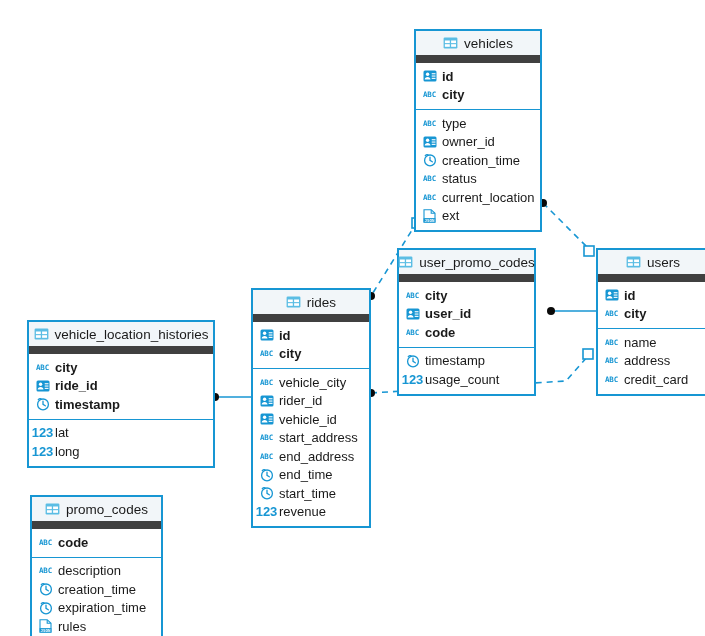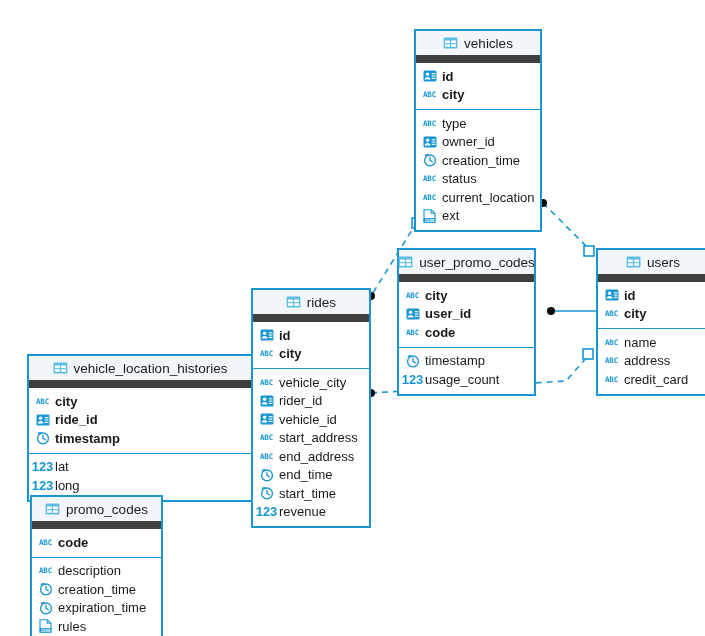--- a/index.html
+++ b/index.html
@@ -417,21 +417,21 @@
             <span class="col-name">start_time</span>
           </div>
           <div class="col-row">
             <span class="ico">
               <span class="num-txt">123</span>
             </span>
             <span class="col-name">revenue</span>
           </div>
         </div>
       </div>
-      <div class="table-node" style="left: 27px; top: 354px; width: 226px;">
+      <div class="table-node" style="left: 27px; top: 320px; width: 188px;">
         <div class="tbl-header">
           <span class="ico">
             <svg width="15" height="12" viewBox="0 0 15 12">
               <rect x="0.6" y="0.6" width="13.8" height="10.8" rx="1.2" fill="#5bbde4"></rect>
               <rect x="1.9" y="3.5" width="4.9" height="2.6" fill="#ffffff"></rect>
               <rect x="8.1" y="3.5" width="4.9" height="2.6" fill="#ffffff"></rect>
               <rect x="1.9" y="7.2" width="4.9" height="2.6" fill="#ffffff"></rect>
               <rect x="8.1" y="7.2" width="4.9" height="2.6" fill="#ffffff"></rect>
             </svg>
           </span>

